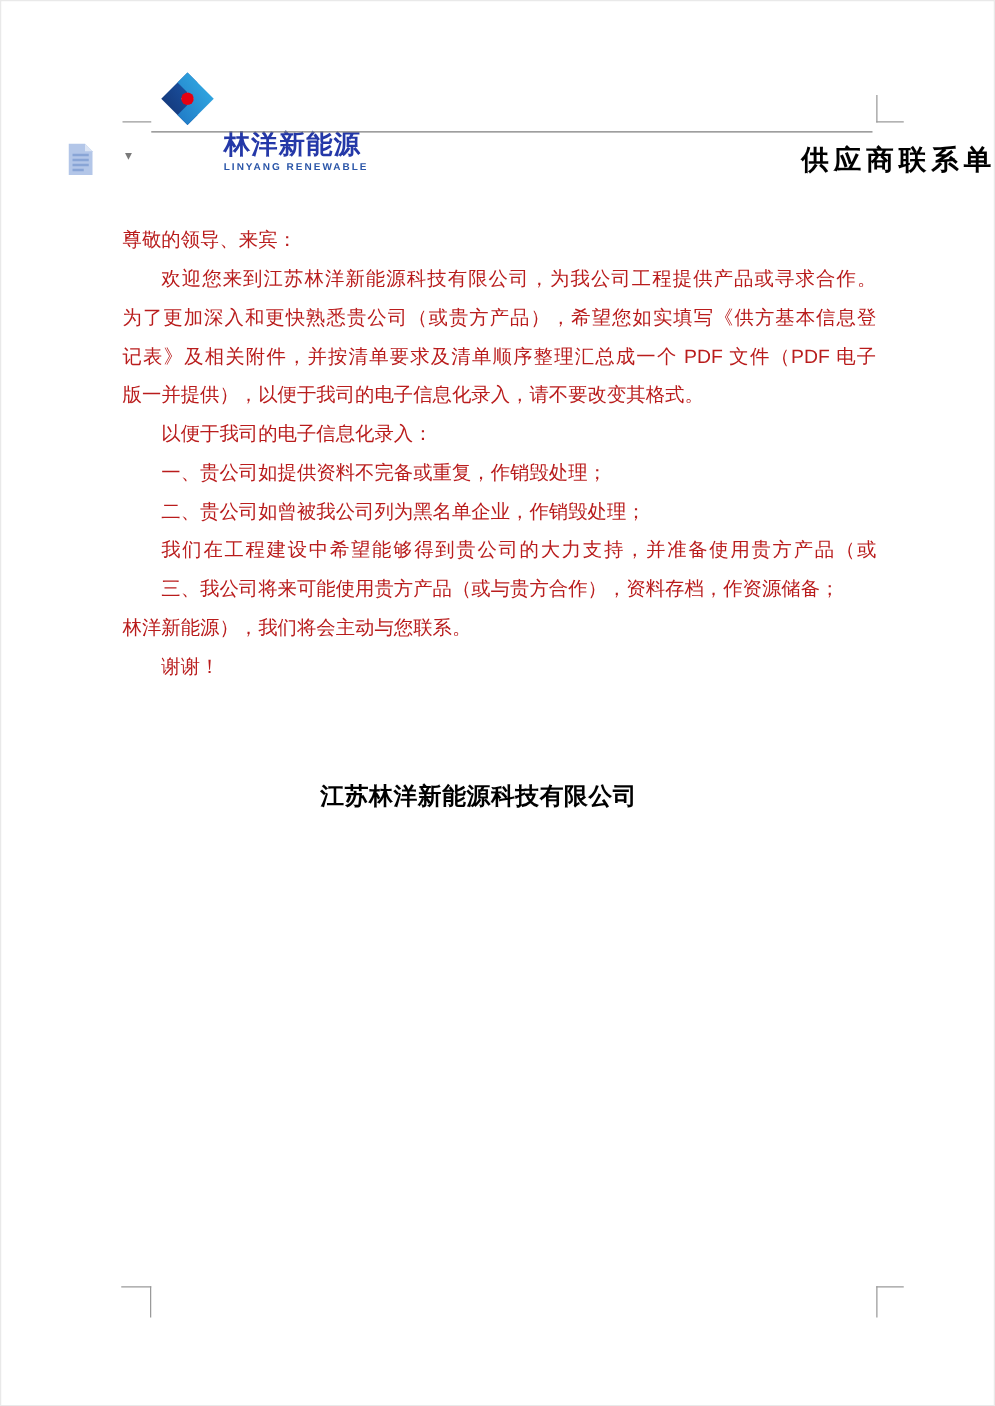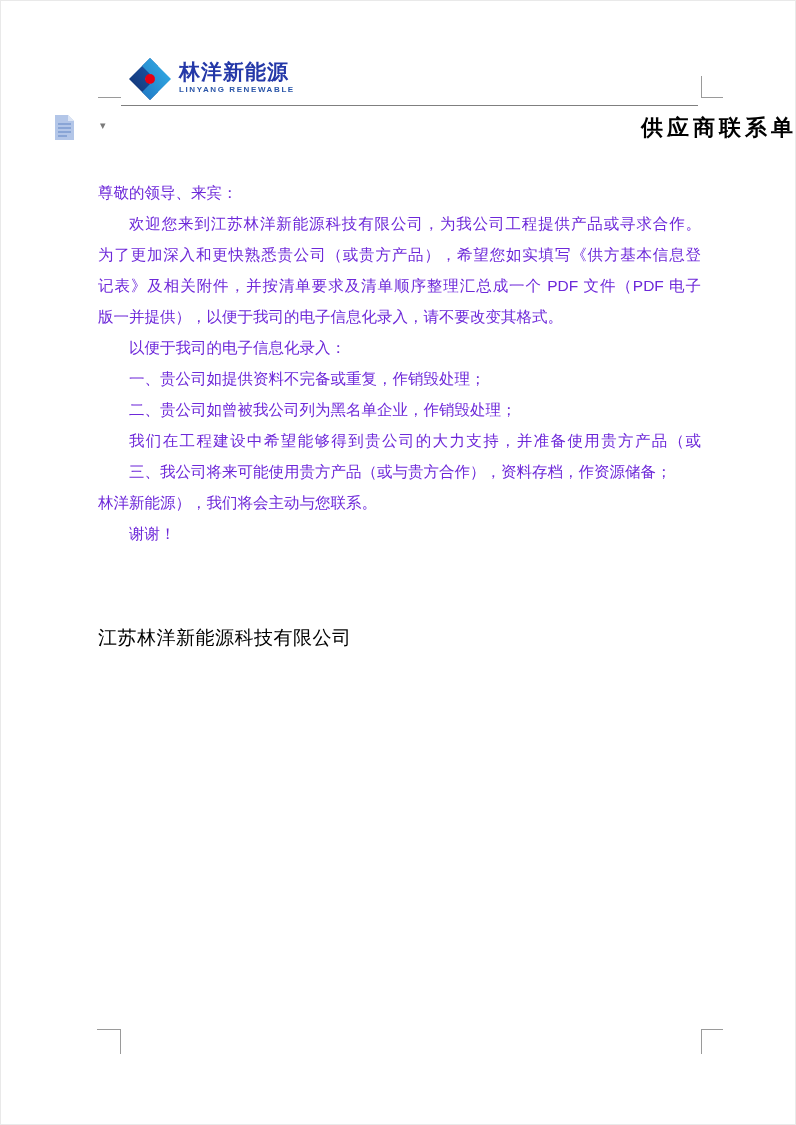--- a/index.html
+++ b/index.html
@@ -28,49 +28,49 @@
   .cm-br-v { left: 700px; top: 1028px; width: 1px;  height: 25px; }
   .cm-br-h { left: 700px; top: 1028px; width: 22px; height: 1px; }
 
   
   .header-rule { position: absolute; left: 120px; top: 104px; width: 577px; height: 1px; background: #7f7f7f; }
   .logo { position: absolute; left: 127px; top: 56px; display: flex; align-items: flex-start; }
   .logo-mark { width: 44px; height: 44px; display: block; }
   .logo-text { margin-left: 7px; padding-top: 4px; }
   .logo-name {
     font-size: 21px; line-height: 22px; font-weight: 600;
-    color: #2438a8; letter-spacing: 1px; white-space: nowrap;
+    color: #2438a8; letter-spacing: 1px; white-space: nowrap; margin-top: 44px;
   }
   .logo-sub {
     margin-top: 2px; font-size: 8px; font-weight: bold;
     color: #2a55a8; letter-spacing: 1.6px; white-space: nowrap;
   }
 
   
   .paste-btn { position: absolute; left: 50px; top: 111px; width: 66px; height: 32px; cursor: pointer; }
   .paste-btn .doc-ico { position: absolute; left: 2px; top: 2px; }
   .paste-btn .drop { position: absolute; left: 49px; top: 8px; font-size: 11px; color: #7a7a7a; line-height: 11px; }
 
   
   .doc-title {
     position: absolute; left: 64px; top: 112px; width: 732px; height: 30px;
     text-align: right; font-size: 22px; line-height: 30px; font-weight: bold;
     letter-spacing: 4px; color: #000;
   }
   .doc-body { position: absolute; left: 97px; top: 176px; width: 603px; }
   .line {
-    height: 31px; line-height: 31px; font-size: 15.5px; color: #6d28d9;
+    height: 31px; line-height: 31px; font-size: 15.5px; color: #b91c1c;
     white-space: nowrap; overflow: visible;
   }
   .line.indent { text-indent: 31px; }
   .line.justify { white-space: normal; text-align: justify; text-align-last: justify; }
   .signature {
     position: absolute; left: 97px; top: 621px; width: 603px; height: 31px;
-    line-height: 31px; font-size: 19px; font-weight: normal; color: #000;
-    text-align: left; padding-right: 33px; letter-spacing: 0.5px;
+    line-height: 31px; font-size: 19px; font-weight: bold; color: #000;
+    text-align: center; padding-right: 33px; letter-spacing: 0.5px;
   }
 </style>
 </head>
 <body>
 
 <div class="page">
 
   <div class="cm cm-tl-h"></div>
   <div class="cm cm-tr-v"></div>
   <div class="cm cm-tr-h"></div>

